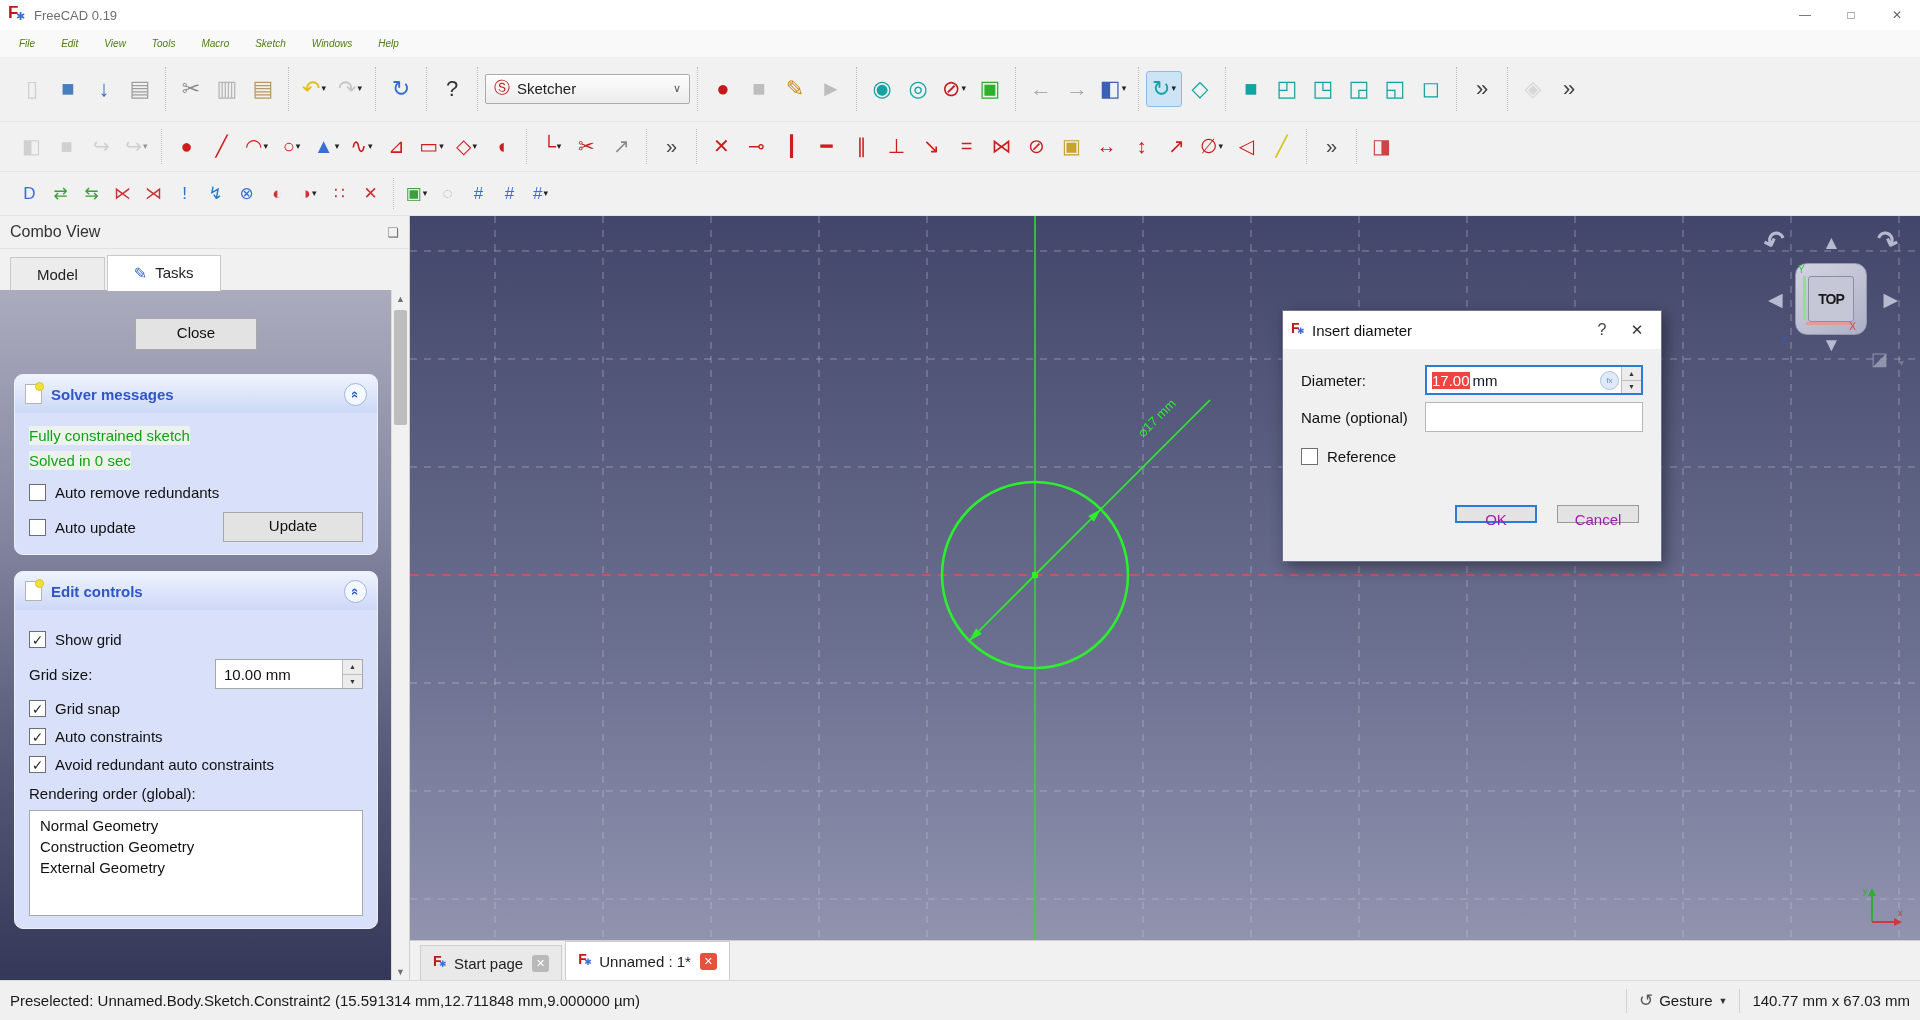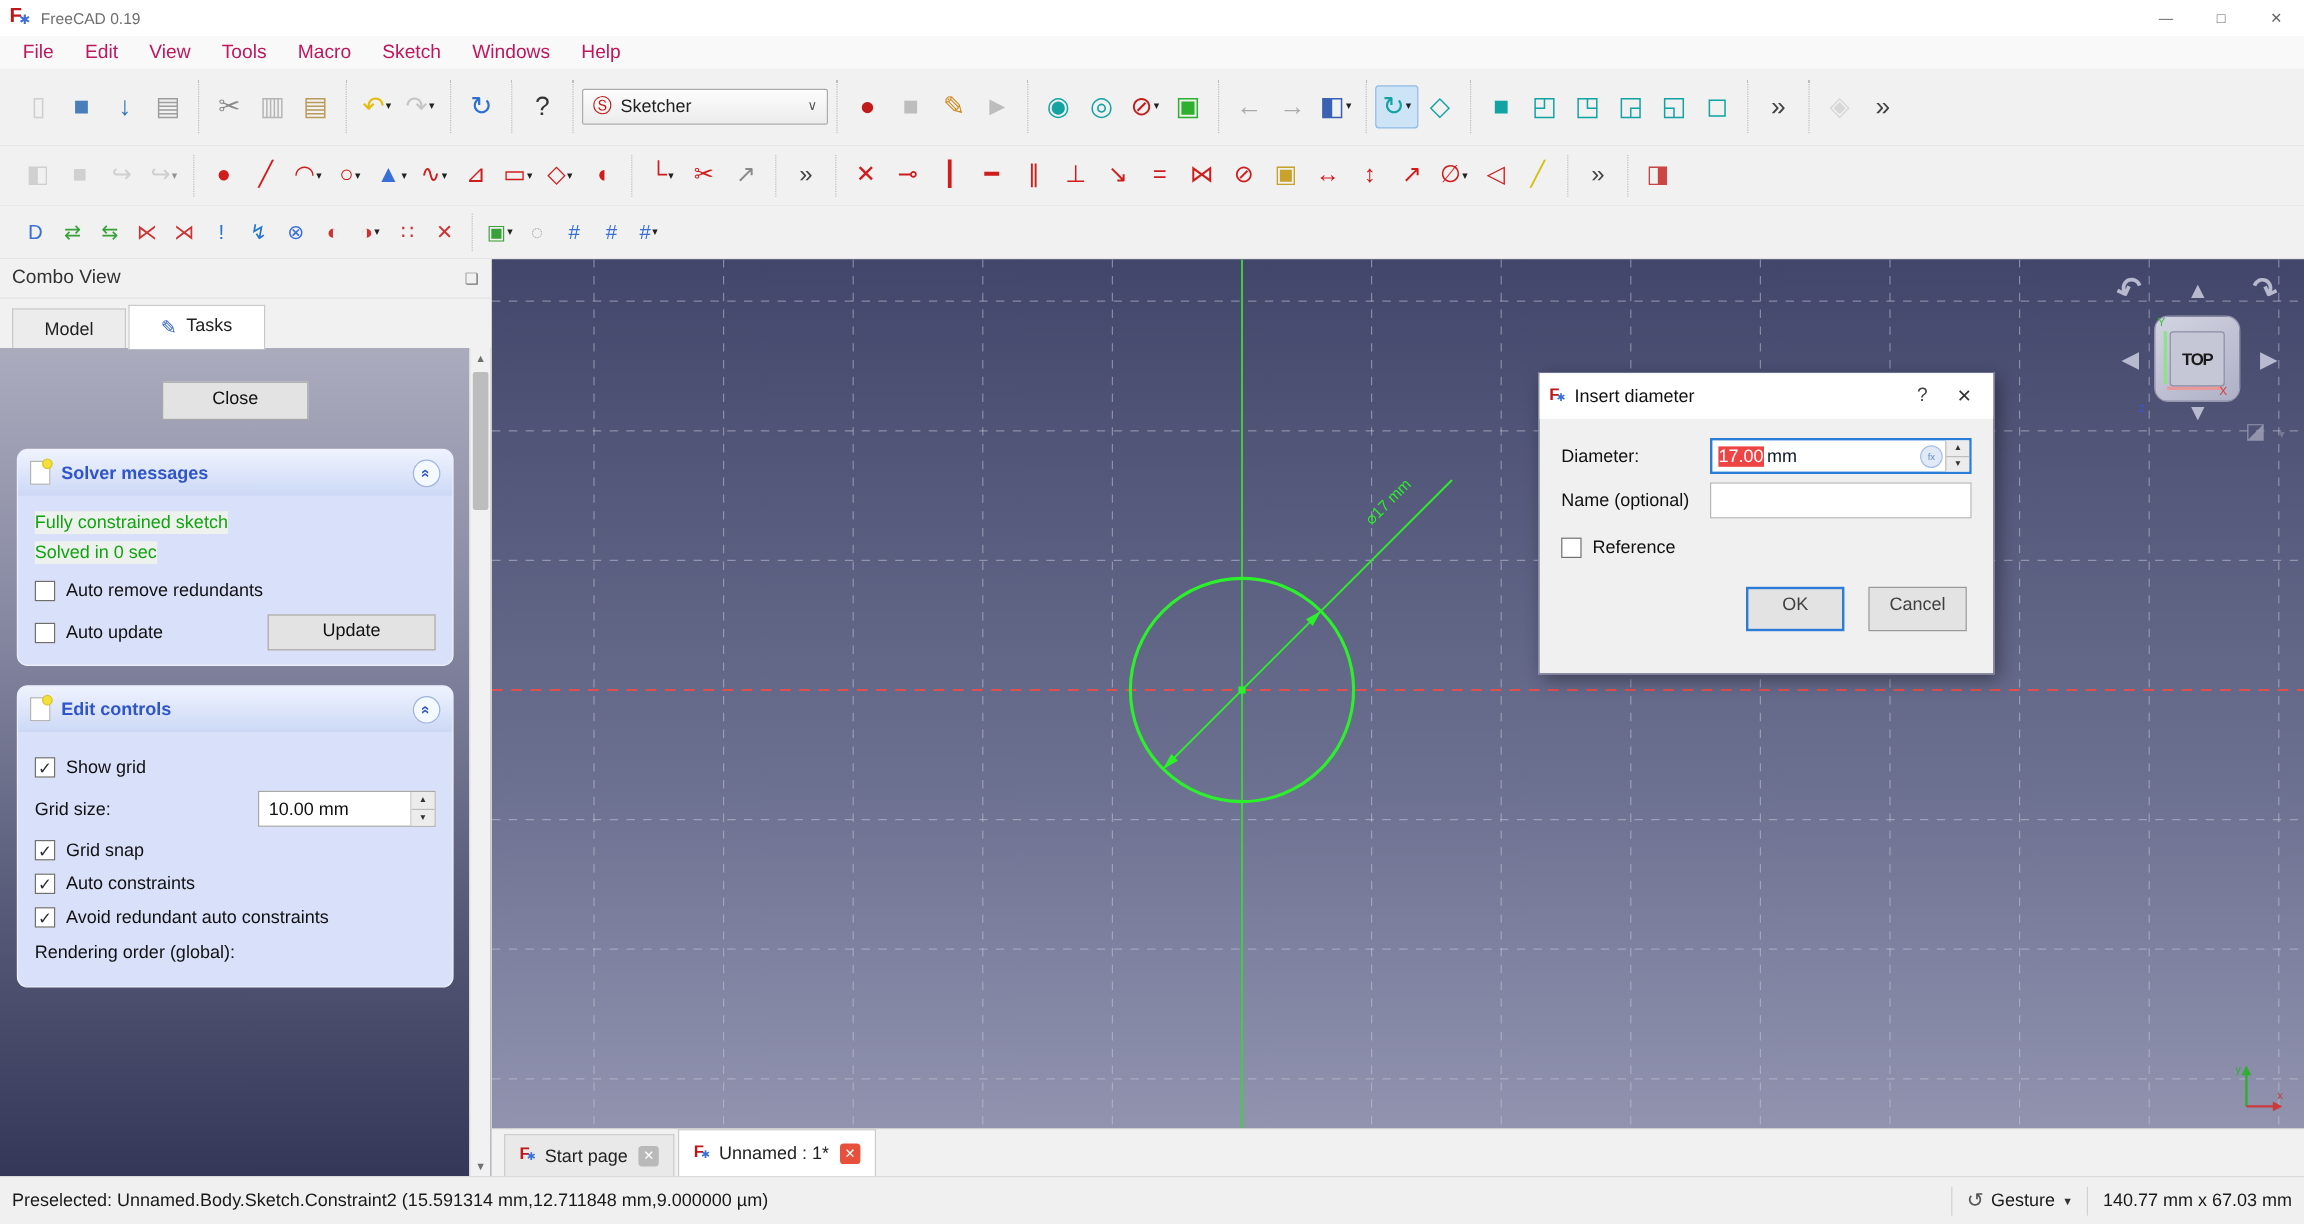--- a/index.html
+++ b/index.html
@@ -12,21 +12,21 @@
   .fcico .gear{position:absolute;left:8px;top:5px;font-size:11px;color:#3a6fd8;}
   .fcico.small{width:16px;height:16px;margin:0 5px 0 0;}
   .fcico.small .f{font-size:14px;}
   .fcico.small .gear{left:6px;top:4px;font-size:9px;}
   .wtitle{font-size:13px;color:#6e6e6e;}
   .wctrls{position:absolute;right:0;top:0;height:30px;display:flex;}
   .wctrl{width:46px;height:30px;display:flex;align-items:center;justify-content:center;
          font-size:12px;color:#666;}
   
   .menubar{height:27px;background:#f9f9f9;display:flex;align-items:center;padding-left:6px;}
-  .menuitem{padding:0 13px;font-size:16px;color:#be185d;}
+  .menuitem{padding:0 13px;font-size:10px;color:#4d7c0f;font-style:italic;}
   
   .tbrow{background:#f1f1f1;display:flex;align-items:center;border-bottom:1px solid #e4e4e4;box-sizing:border-box;}
   #tbrow0{height:65px;} #tbrow1{height:50px;} #tbrow2{height:44px;}
   .tbgroup{display:flex;align-items:center;border-left:1px dotted #bdbdbd;margin-left:7px;padding-left:7px;height:70%;}
   .tbgroup:first-child{border-left:none;}
   .tbi{min-width:34px;height:34px;display:flex;align-items:center;justify-content:center;
        font-size:22px;line-height:1;border:1px solid transparent;border-radius:3px;position:relative;}
   #tbrow1 .tbi{min-width:33px;height:32px;font-size:20px;}
   #tbrow2 .tbi{min-width:29px;height:28px;font-size:17px;}
   .tbi .dd{font-size:9px;color:#222;margin-left:1px;}
@@ -145,22 +145,22 @@
   .dfield .sel{background:#ef4444;color:#fff;}
   .dfield .unit{margin-left:3px;color:#0f172a;}
   .fxcirc{width:17px;height:17px;border-radius:50%;background:#dfe9f7;border:1px solid #a9c2e2;color:#6a8fc0;
           font-size:8px;display:flex;align-items:center;justify-content:center;margin:4px 2px 0 0;}
   .dspin{width:19px;border-left:1px solid #bdbdbd;display:flex;flex-direction:column;background:#ececec;}
   .dspin div{flex:1;display:flex;align-items:center;justify-content:center;font-size:7px;color:#333;}
   .dspin div:first-child{border-bottom:1px solid #bdbdbd;}
   .dname{width:224px;height:30px;border:1px solid #b6b6b6;background:#fff;box-sizing:border-box;}
   .dlg-ref{display:flex;align-items:center;gap:9px;margin:16px 0 0 0;}
   .dlg-btns{display:flex;justify-content:flex-end;gap:20px;margin-top:24px;padding-right:4px;}
-  .dbtn{width:82px;height:37px;font-size:15px;color:#404040;text-align:center;line-height:28px;
-        background:#e3e3e3;border:1px solid #9a9a9a;box-sizing:border-box;}
+  .dbtn{width:82px;height:18px;font-size:15px;color:#a21caf;text-align:center;line-height:28px;
+        background:#e3e3e3;border:1px solid #9a9a9a;box-sizing:border-box;margin-top:16px;}
   .dbtn.primary{border:2px solid #2b7cd6;line-height:26px;}
 </style>
 </head>
 <body>
 
 <div class="titlebar">
   <span class="fcico">
       <span class="f">F</span>
       <span class="gear">✱</span>
     </span>
@@ -591,20 +591,25 @@
             </div>
             <div class="cbrow">
               <span class="cb on">✓</span>
               <span class="cblabel">Auto constraints</span>
             </div>
             <div class="cbrow">
               <span class="cb on">✓</span>
               <span class="cblabel">Avoid redundant auto constraints</span>
             </div>
             <div class="rolabel">Rendering order (global):</div>
+            <div class="rolist" id="rolist">
+                <div class="roitem">Normal Geometry</div>
+                <div class="roitem">Construction Geometry</div>
+                <div class="roitem">External Geometry</div>
+              </div>
           </div>
         </div>
       </div>
       <div class="pscroll">
         <span class="arr up">▲</span>
         <span class="thumb"></span>
         <span class="arr dn">▼</span>
       </div>
     </div>
   </div>

